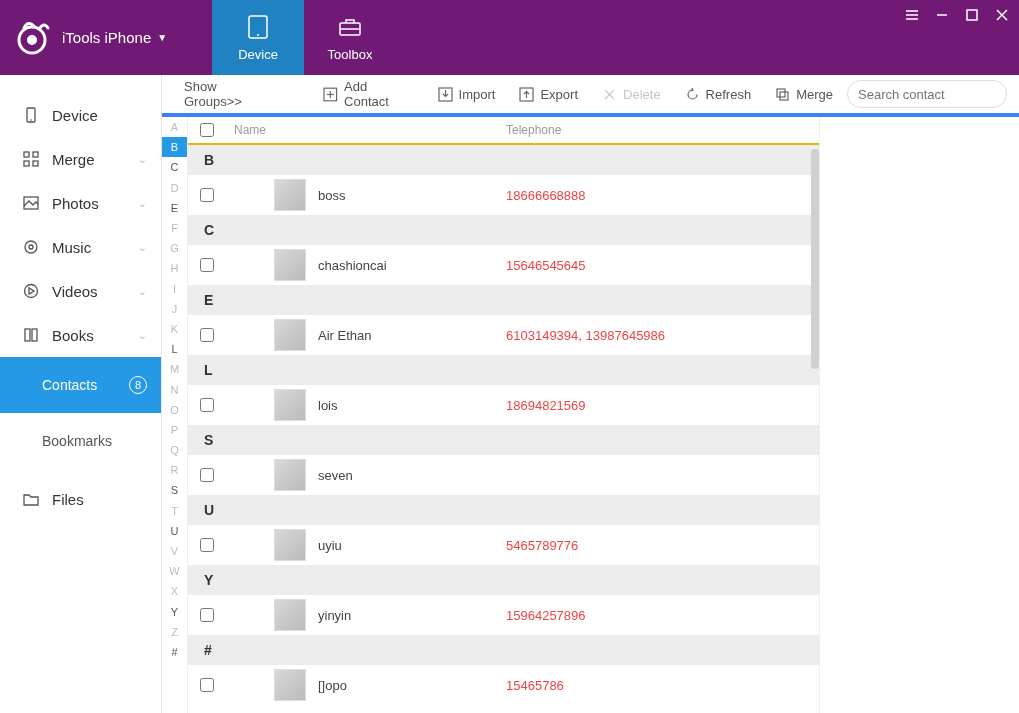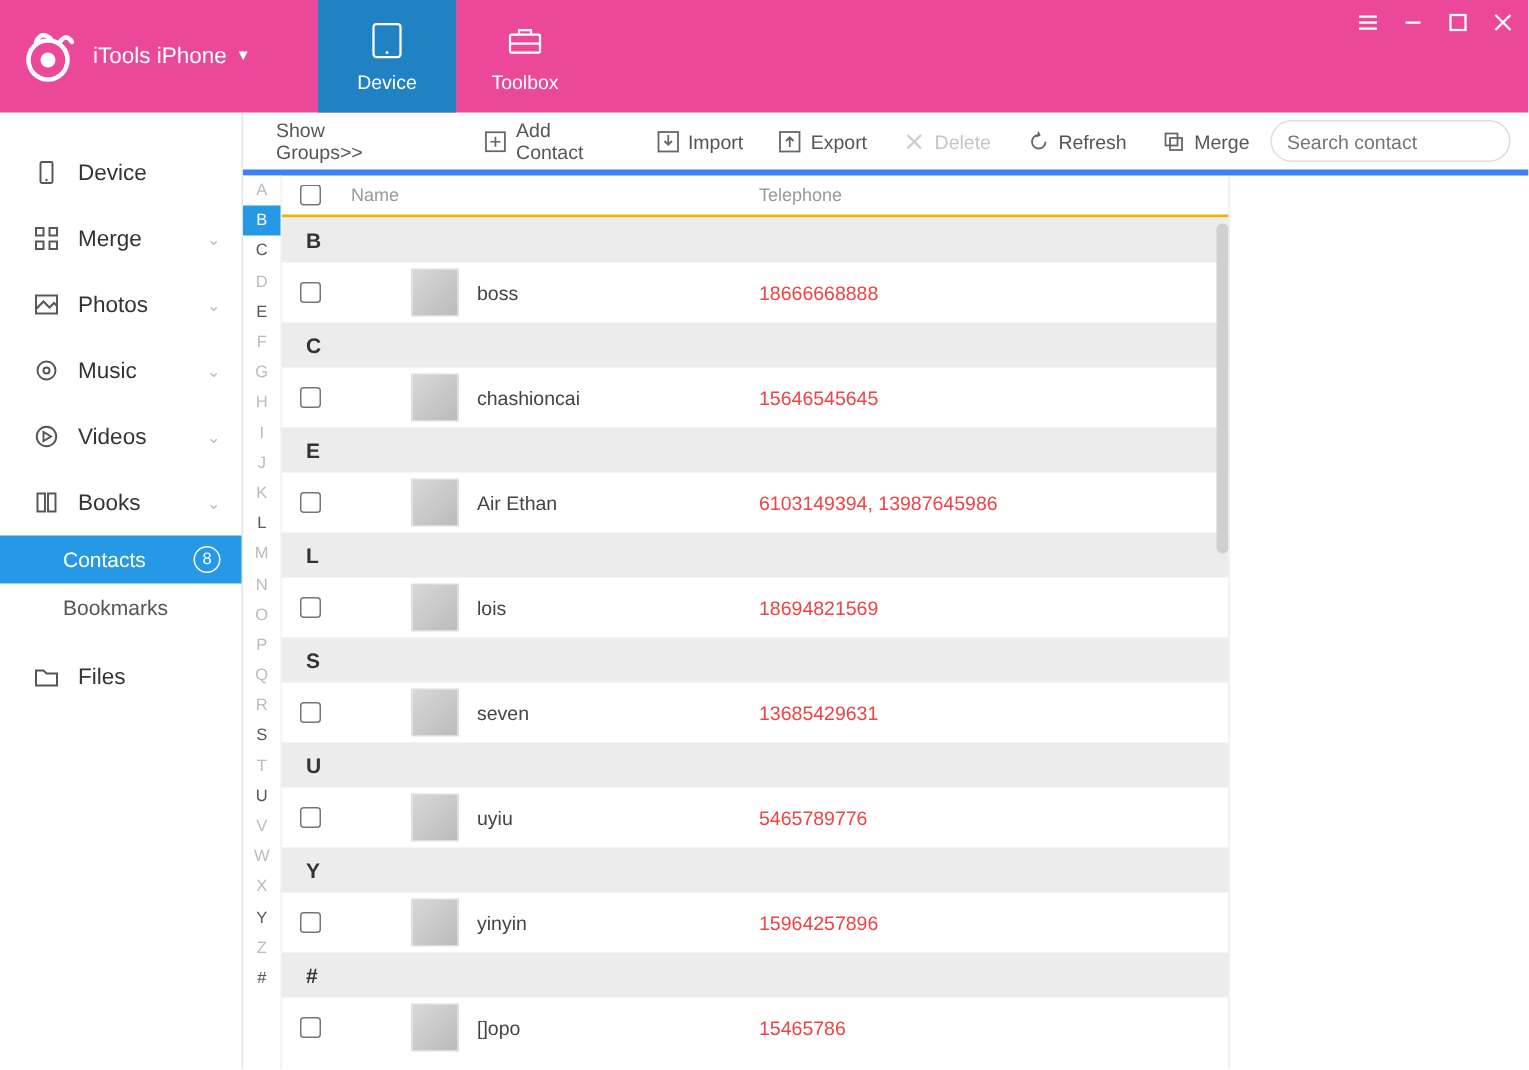--- a/index.html
+++ b/index.html
@@ -1,39 +1,39 @@
 <!DOCTYPE html>
 <html><head>
 <meta charset="utf-8">
 <style>
 * { margin: 0; padding: 0; box-sizing: border-box; font-family: "Segoe UI", Arial, sans-serif; }
 body { width: 1019px; height: 713px; overflow: hidden; background: #fff; }
 
-.header { height: 75px; background: #ec4899; display: flex; align-items: stretch; color: #fff; position: relative; }
+.header { height: 75px; background: #701a75; display: flex; align-items: stretch; color: #fff; position: relative; }
 .logo-area { display: flex; align-items: center; padding-left: 12px; width: 212px; }
 .logo { width: 40px; height: 40px; }
 .app-title { font-size: 15px; margin-left: 10px; display: flex; align-items: center; }
 .app-title .tri { margin-left: 6px; font-size: 10px; }
 
 .top-tabs { display: flex; }
 .top-tab { width: 92px; display: flex; flex-direction: column; align-items: center; justify-content: center; cursor: pointer; font-size: 13px; gap: 6px; }
 .top-tab.active { background: #2082c3; }
 .top-tab svg { width: 28px; height: 28px; }
 
 .win-controls { position: absolute; right: 8px; top: 6px; display: flex; gap: 12px; align-items: center; }
 .win-controls span { width: 18px; height: 18px; display: inline-flex; align-items: center; justify-content: center; color: #fff; cursor: pointer; }
 
 .main { display: flex; height: 638px; }
 
 .sidebar { width: 162px; border-right: 1px solid #e5e5e5; padding-top: 18px; }
 .side-item { height: 44px; display: flex; align-items: center; padding-left: 22px; font-size: 15px; color: #333; cursor: pointer; position: relative; }
 .side-item .icon { width: 18px; height: 18px; margin-right: 12px; display:inline-flex; align-items:center; justify-content:center;}
 .side-item.active { color: #2599e5; }
 .side-item .chev { position: absolute; right: 14px; color: #bbb; font-size: 11px; }
-.sub-item { height: 32px; display: flex; align-items: center; padding-left: 42px; font-size: 14px; color: #555; cursor: pointer; position: relative;}
+.sub-item { height: 56px; display: flex; align-items: center; padding-left: 42px; font-size: 14px; color: #555; cursor: pointer; position: relative;}
 .sub-item.selected { background: #2599e5; color: #fff; }
 .sub-item .badge { position: absolute; right: 14px; width: 18px; height: 18px; border: 1.5px solid #fff; border-radius: 50%; font-size: 11px; display: flex; align-items: center; justify-content: center; }
 
 .content { flex: 1; display: flex; flex-direction: column; }
 
 .toolbar { height: 42px; border-bottom: 4px solid #3b82f6; display: flex; align-items: center; padding: 0 12px; gap: 4px; font-size: 13px; color: #555;}
 .tb-btn { display: flex; align-items: center; gap: 6px; padding: 4px 10px; cursor: pointer; }
 .tb-btn.disabled { color: #c5c5c5; }
 .tb-btn svg { width: 15px; height: 15px; }
 .search-box { margin-left: auto; width: 160px; height: 28px; border: 1px solid #ddd; border-radius: 14px; display: flex; align-items: center; padding: 0 10px; color: #aaa; font-size: 13px;}
@@ -346,21 +346,20 @@
             </div>
             <div class="section-hdr">S</div>
             <div class="contact-row">
               <div class="cb-col">
                 <input type="checkbox" style="">
               </div>
               <div class="name-col">
                 <div class="avatar"></div>
                 <span>seven</span>
               </div>
-              <div class="tel-col">13685429631</div>
             </div>
             <div class="section-hdr">U</div>
             <div class="contact-row">
               <div class="cb-col">
                 <input type="checkbox" style="">
               </div>
               <div class="name-col">
                 <div class="avatar"></div>
                 <span>uyiu</span>
               </div>

